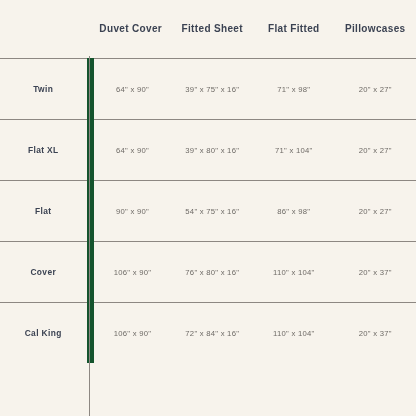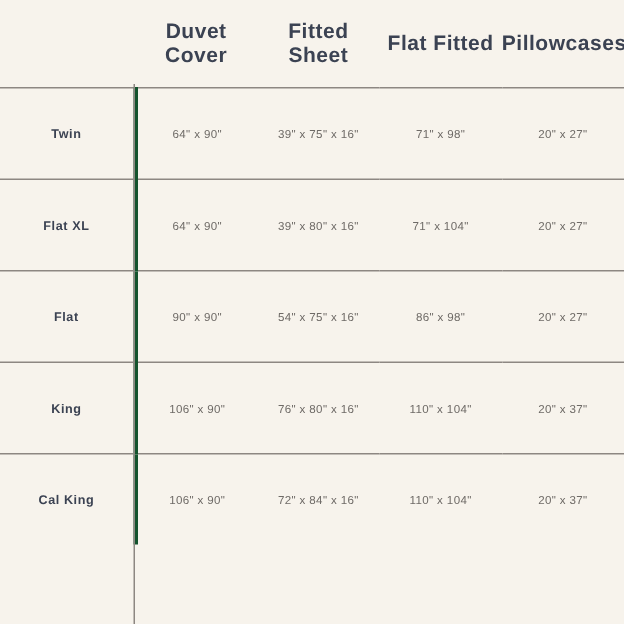--- a/index.html
+++ b/index.html
@@ -41,21 +41,21 @@
     margin: 0;
     border: 0;
     text-align: center;
     vertical-align: middle;
     height: 60px;
   }
 
   
   .chart-table thead th {
     height: 56px;
-    font-size: 14px;
+    font-size: 10px;
     font-weight: bold;
     letter-spacing: 0.35px;
     color: #3b4252;
     padding-bottom: 2px;
     vertical-align: middle;
   }
   .chart-table thead th.hdr-blank {
     
   }
 
@@ -67,21 +67,21 @@
   
   .chart-table td.row-label {
     font-size: 8.4px;
     font-weight: bold;
     letter-spacing: 0.4px;
     color: #3b4252;
   }
 
   
   .chart-table td.row-label {
-    border-right: 3px solid #14532d;
+    border-right: 7px solid #14532d;
   }
 
   
   .chart-table td.data-cell {
     font-size: 7.7px;
     font-weight: normal;
     letter-spacing: 0.25px;
     color: #6e6a66;
     white-space: nowrap;
   }
@@ -142,21 +142,21 @@
       <tr>
         <td class="row-label">Flat</td>
         <td class="data-cell">90" x 90"</td>
         <td class="data-cell">54" x 75" x 16"</td>
         <td class="data-cell">86" x 98"</td>
         <td class="data-cell">20" x 27"</td>
       </tr>
 
 
       <tr>
-        <td class="row-label">King</td>
+        <td class="row-label">Cover</td>
         <td class="data-cell">106" x 90"</td>
         <td class="data-cell">76" x 80" x 16"</td>
         <td class="data-cell">110" x 104"</td>
         <td class="data-cell">20" x 37"</td>
       </tr>
 
       <tr>
         <td class="row-label">Cal King</td>
         <td class="data-cell">106" x 90"</td>
         <td class="data-cell">72" x 84" x 16"</td>

